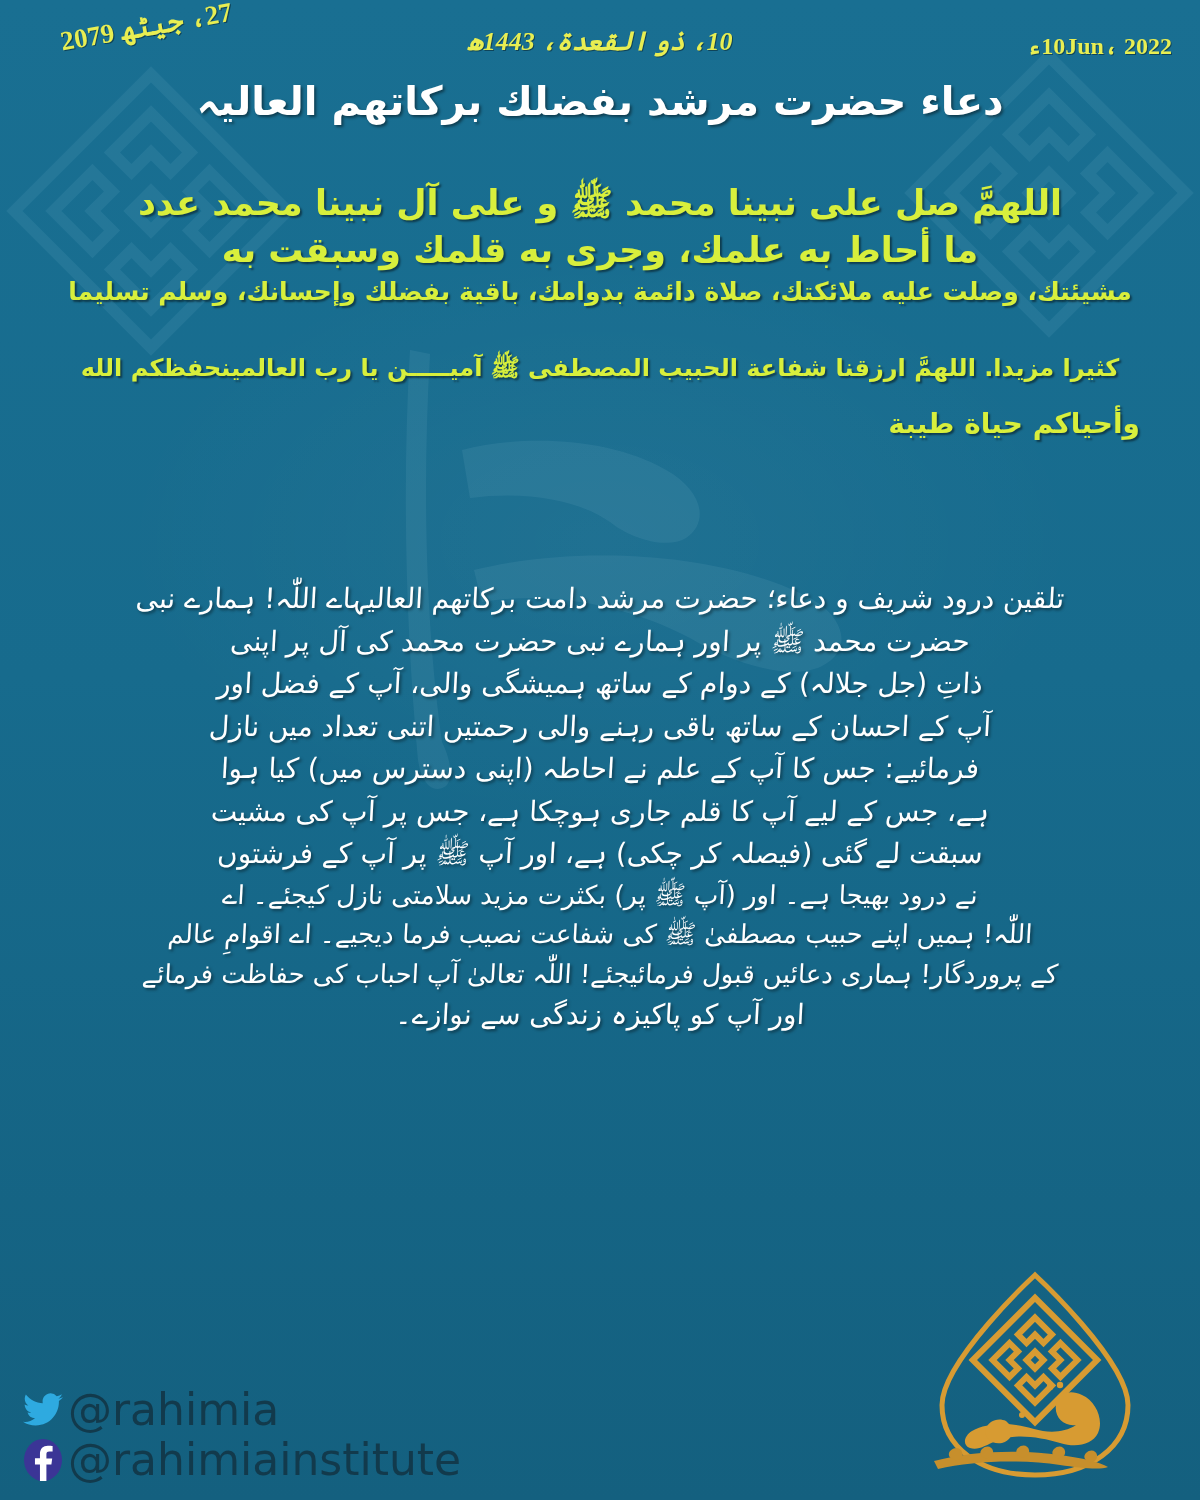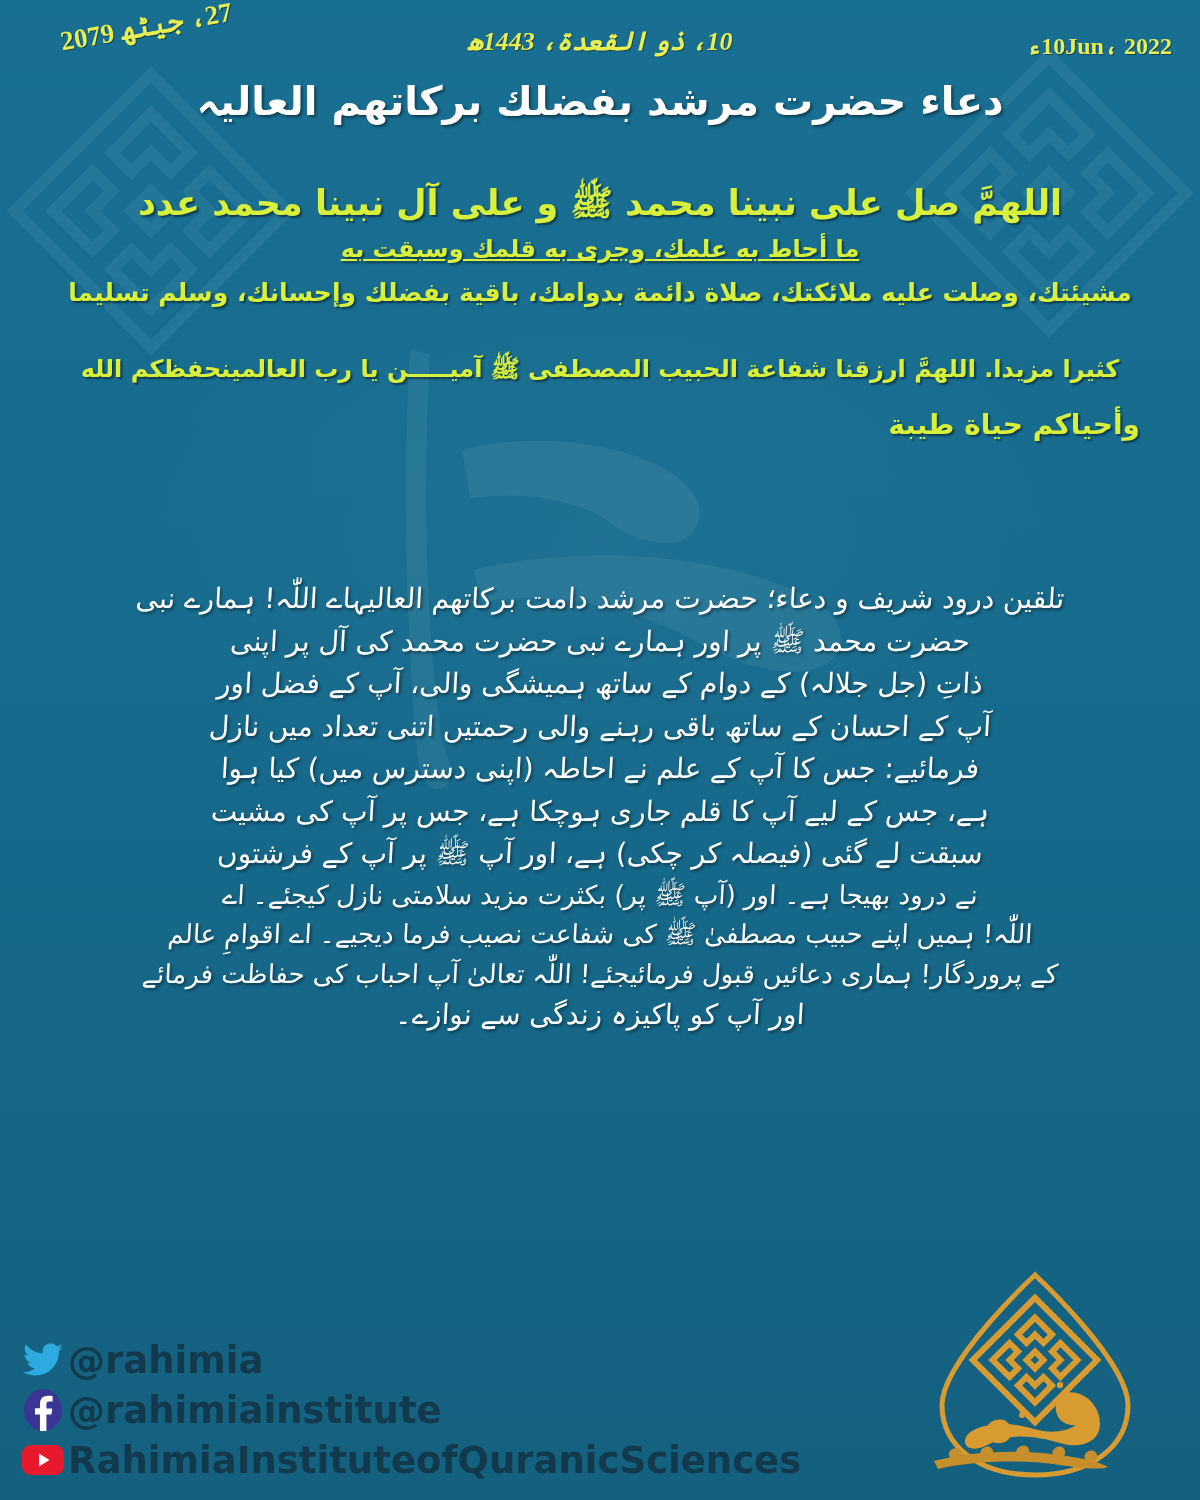--- a/index.html
+++ b/index.html
@@ -100,22 +100,22 @@
     direction: rtl;
   }
   .arabic-line {
     color: #d8ef3c;
     font-weight: bold;
     text-shadow: 2px 2px 2px rgba(0,0,0,0.45);
     line-height: 1.35;
     letter-spacing: -0.5px;
     white-space: nowrap;
   }
-  .ar-xl  { font-size: 35px; margin-bottom: 6px; }
-  .ar-lg  { font-size: 24px; margin-bottom: 10px; text-decoration: underline; }
+  .ar-xl  { font-size: 35px; }
+  .ar-lg  { font-size: 35px; margin-bottom: 0; }
   .ar-md  { font-size: 25px; margin-bottom: 20px; }
   .ar-sm  { font-size: 24px; margin-bottom: 8px; margin-top: 44px; }
   .ar-fin { font-size: 28px; margin-top: 20px; text-align: right; }
 
   
   #urdu-block {
     position: absolute;
     left: 70px;
     right: 70px;
     top: 578px;
@@ -145,24 +145,23 @@
   .social-row {
     display: flex;
     align-items: center;
     gap: 4px;
     margin-bottom: 6px;
     height: 44px;
   }
   .social-label {
     color: #123a4c;
     font-family: "DejaVu Sans", "Liberation Sans", sans-serif;
-    font-size: 37px;
+    font-size: 44px;
     line-height: 1;
     white-space: nowrap;
-    font-weight: bold;
   }
   .social-icon {
     width: 42px;
     height: 42px;
     flex: 0 0 42px;
     display: flex;
     align-items: center;
     justify-content: center;
   }
   .social-icon svg { display: block; }
@@ -263,29 +262,20 @@
     <div class="social-row">
       <span class="social-icon">
         <svg width="40" height="44" viewBox="0 0 40 44" aria-hidden="true">
           <ellipse cx="20" cy="22" rx="19" ry="21" fill="#3b3596"></ellipse>
           <path fill="#ffffff" d="M23.4 43V26.6h5l.8-6.2h-5.8v-3.9c0-1.8.5-3 3-3h3.2v-5.6c-.56-.07-2.5-.24-4.74-.24-4.7 0-7.9 2.9-7.9 8.1v4.6h-5v6.2h5V43z"></path>
         </svg>
       </span>
       <span class="social-label">@rahimiainstitute</span>
     </div>
 
-    <div class="social-row">
-      <span class="social-icon">
-        <svg width="42" height="32" viewBox="0 0 42 32" aria-hidden="true">
-          <rect x="0" y="1" width="42" height="30" rx="9" ry="9" fill="#e8192c"></rect>
-          <path fill="#ffffff" d="M17 9.5 L27.5 16 L17 22.5 Z"></path>
-        </svg>
-      </span>
-      <span class="social-label">RahimiaInstituteofQuranicSciences</span>
-    </div>
 
   </div>
 
   <div id="brand-logo">
     <svg viewBox="0 0 250 225" aria-hidden="true">
 
       <path d="M125 10 C125 10 218 96 218 140 C218 182 180 210 125 210 C70 210 32 182 32 140 C32 96 125 10 125 10 Z" fill="none" stroke="#d79b32" stroke-width="5"></path>
 
       <g transform="translate(125,95) rotate(45) translate(-48,-48)" fill="none" stroke="#d79b32" stroke-width="6">
         <path d="M4 4 H92 V92 H4 Z"></path>

